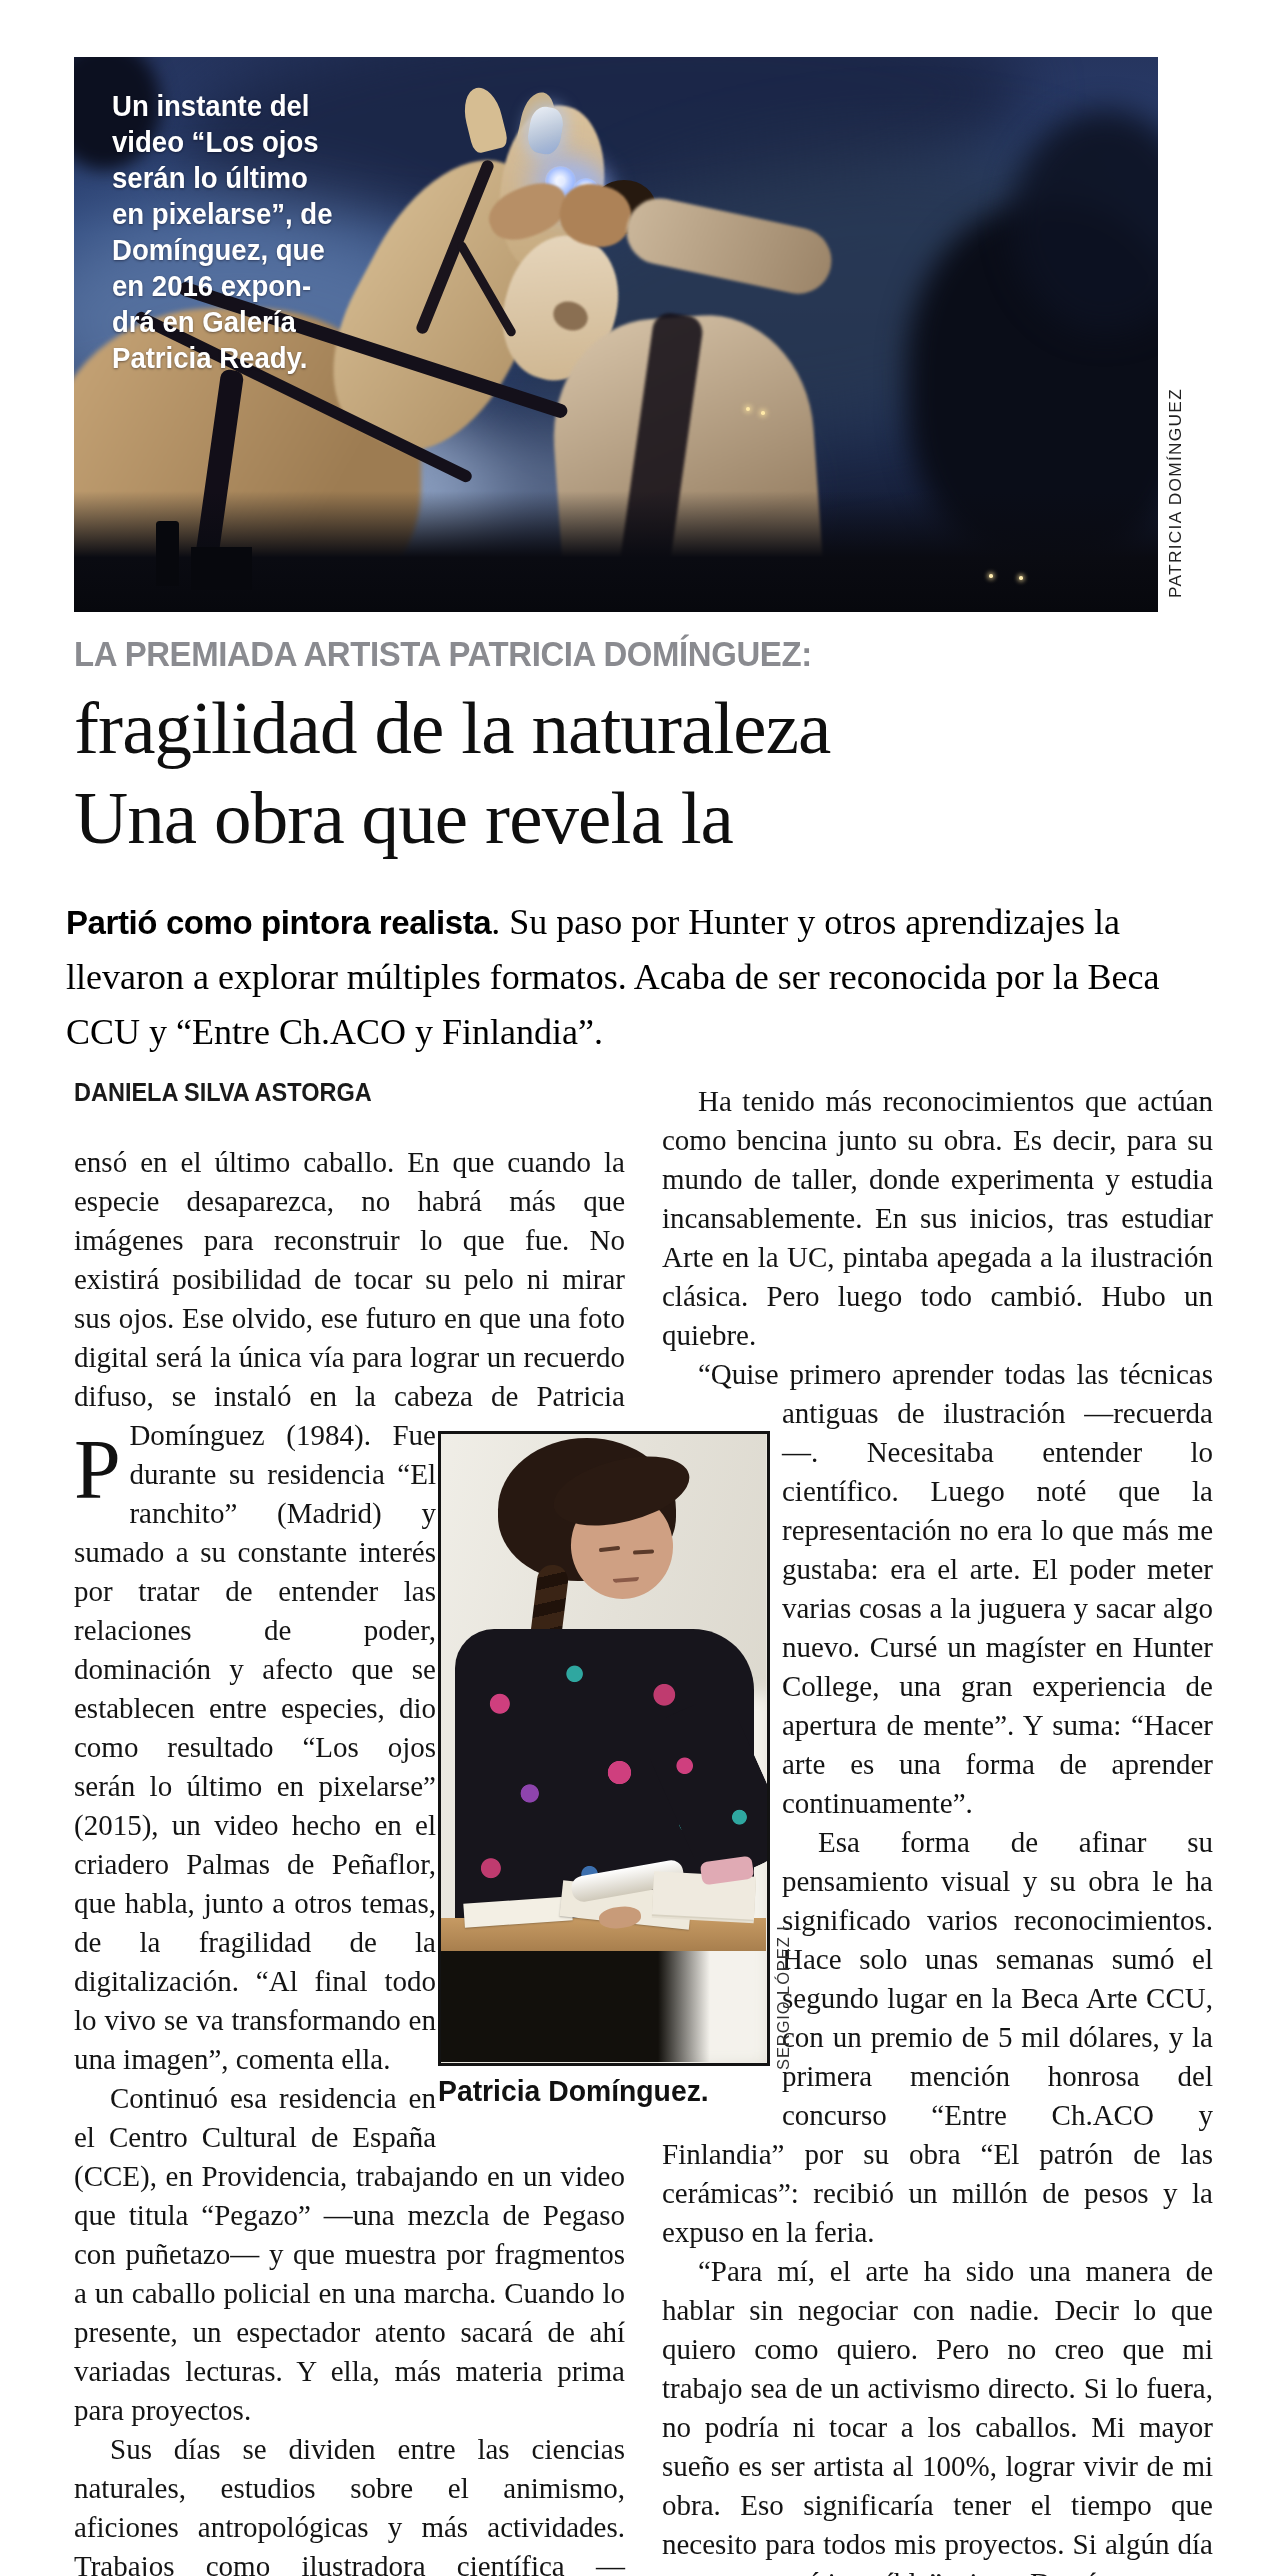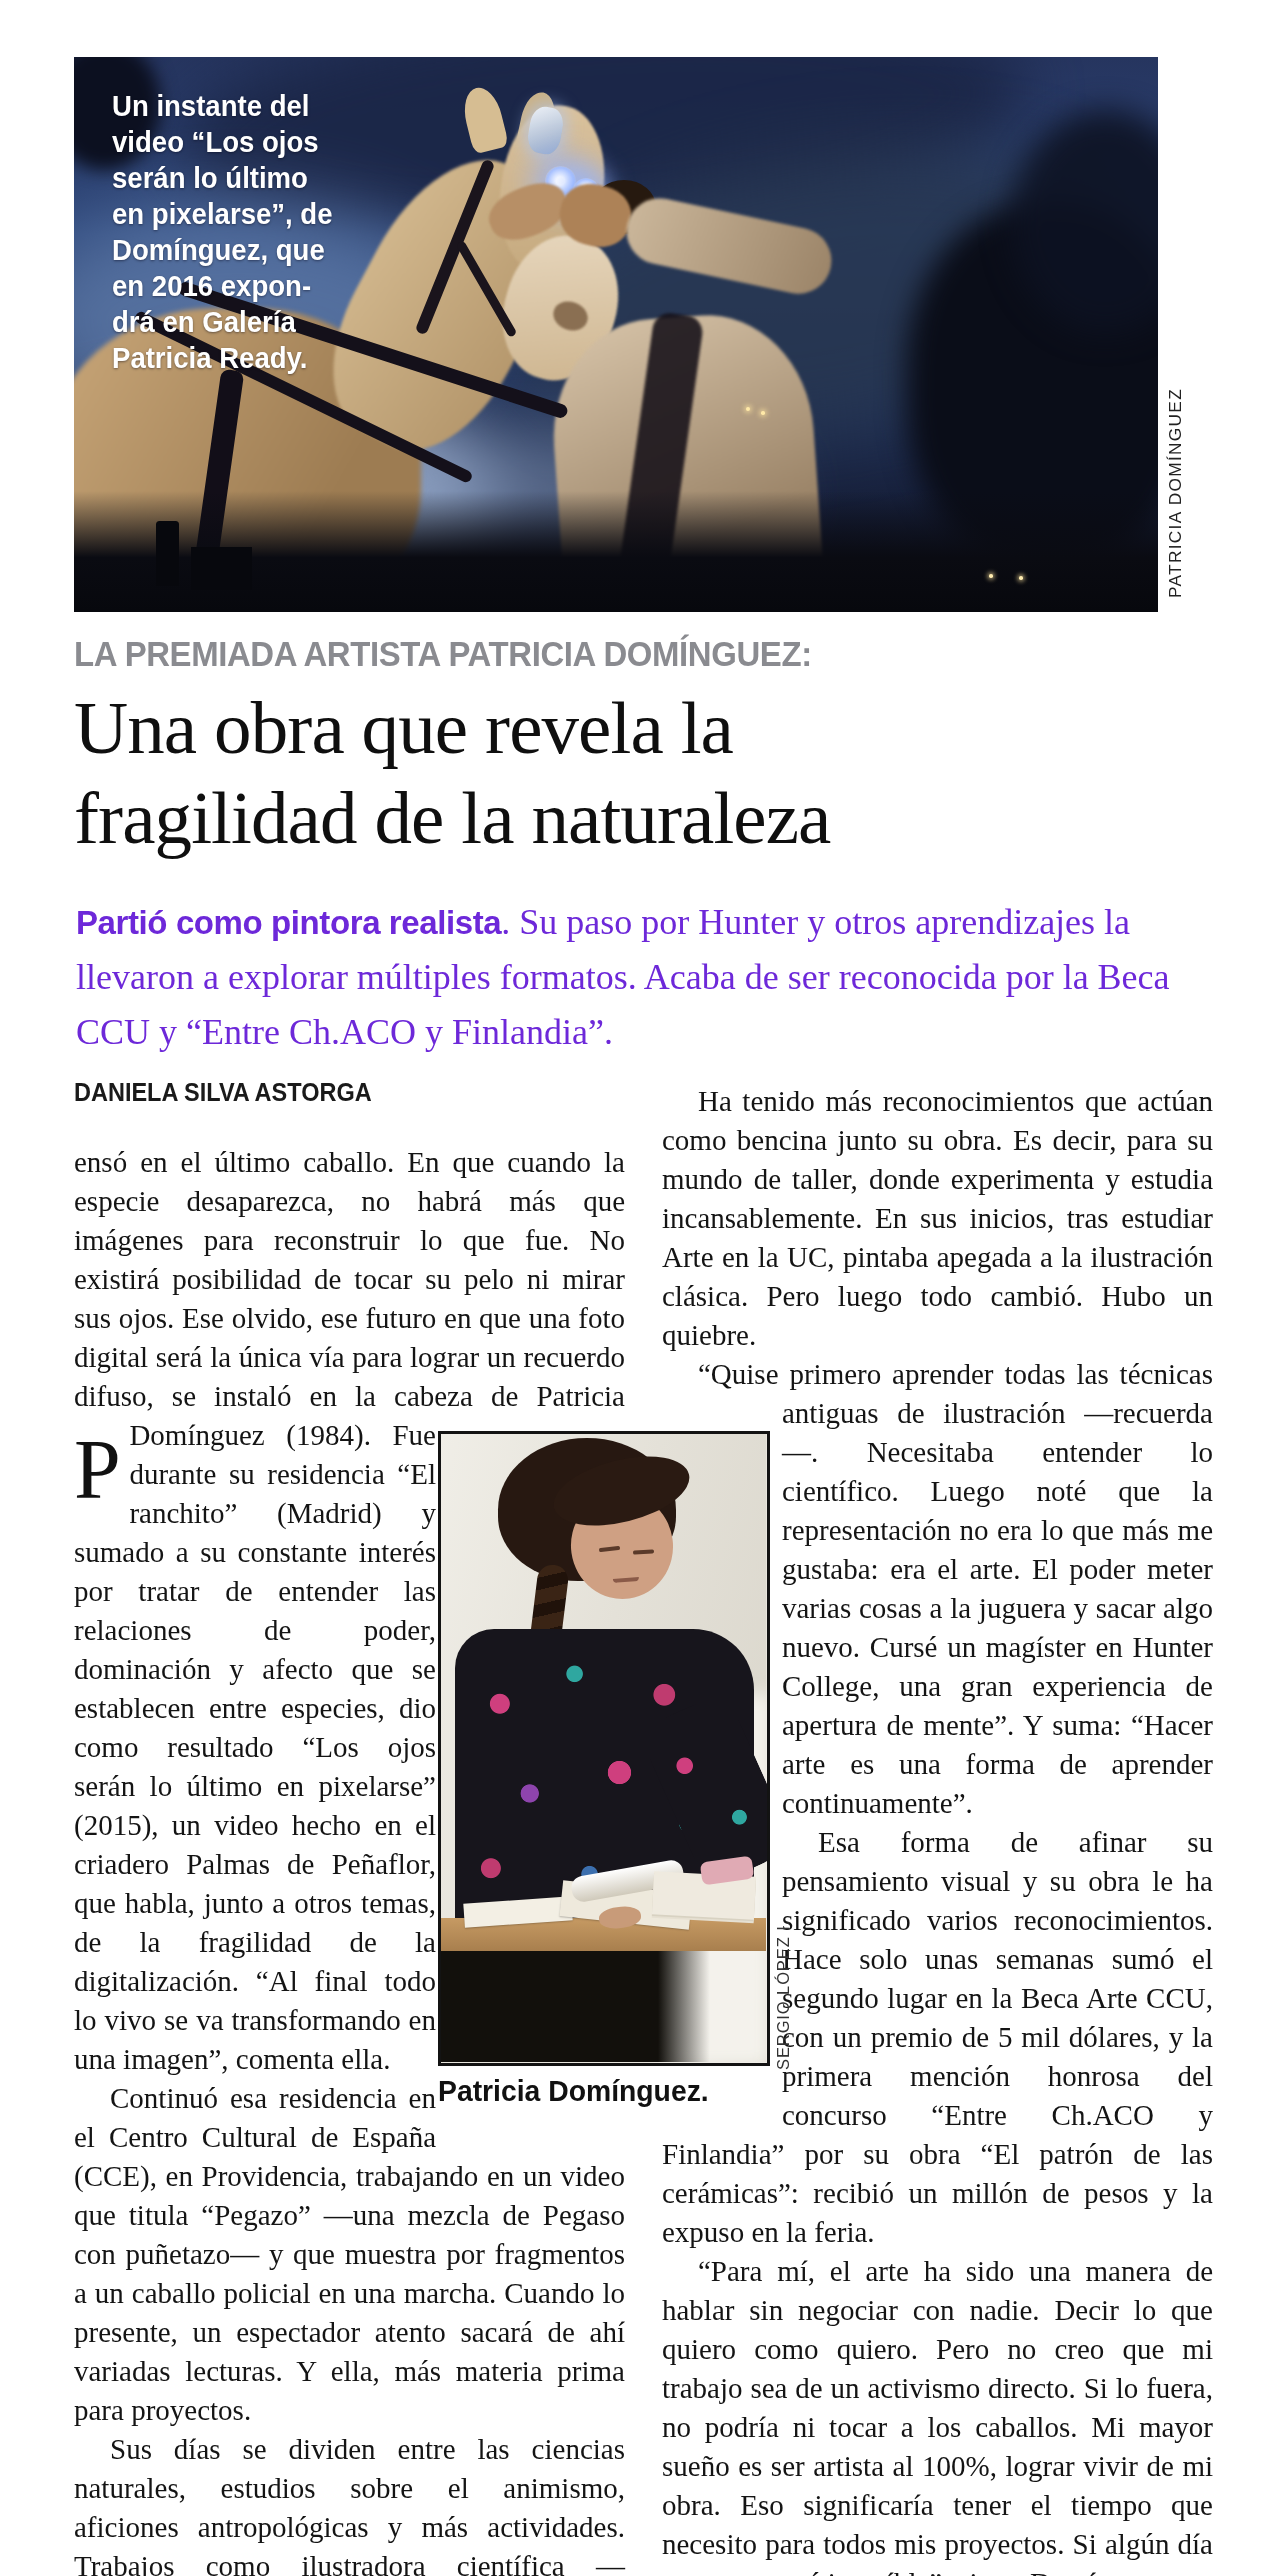--- a/index.html
+++ b/index.html
@@ -16,21 +16,21 @@
     text-shadow:0 0.9px 2.6px rgba(0,0,20,.45);}
   .vcredit{position:absolute;font-family:"Liberation Sans", sans-serif;font-size:17.3px;
     letter-spacing:1.3px;color:#222;white-space:nowrap;transform:rotate(-90deg);
     transform-origin:0 0;transform:rotate(-90deg) scaleY(.95);}
 
   
   .kicker{left:74px;top:634px;font-family:"Liberation Sans", sans-serif;font-weight:bold;
     font-size:35px;color:#8a8b90;letter-spacing:-0.4px;transform:scaleX(.94);transform-origin:left top;}
   .headline{left:74px;top:683px;width:1153px;font-size:75px;line-height:90px;color:#0f0f0f;
     letter-spacing:-0.9px;}
-  .lede{left:76px;top:895px;width:1140px;font-size:36px;line-height:55px;color:#6d28d9;text-align:left;}
+  .lede{left:66px;top:895px;width:1140px;font-size:36px;line-height:55px;color:#000000;text-align:left;}
   .lede b{font-family:"Liberation Sans", sans-serif;font-size:33px;letter-spacing:-0.4px;}
   .byline{left:74px;top:1078px;font-family:"Liberation Sans", sans-serif;font-weight:bold;
     font-size:25px;color:#1a1a1a;transform:scaleX(.94);transform-origin:left top;}
 
   
   .col{position:absolute;font-size:29px;line-height:39px;text-align:justify;color:#141414;}
   .col p{margin:0;}
   .col p.ind{text-indent:36px;}
   .dropcap{float:left;font-size:84px;line-height:69px;padding:3.5px 8.7px 0 0;color:#111;}
   .fspacer{background:transparent;}
@@ -101,22 +101,22 @@
 en pixelarse”, de
 Domínguez, que
 en 2016 expon-
 drá en Galería
 Patricia Ready.</div>
   </div>
   <div class="vcredit" style="left:1166px;top:598px;">PATRICIA DOMÍNGUEZ</div>
 
   <div class="abs kicker">LA PREMIADA ARTISTA PATRICIA DOMÍNGUEZ:</div>
   <div class="abs headline">
+    <div>fragilidad de la naturaleza</div>
     <div>Una obra que revela la</div>
-    <div>fragilidad de la naturaleza</div>
   </div>
   <div class="abs lede"><b>Partió como pintora realista</b><span>. Su paso por Hunter y otros aprendizajes la llevaron a explorar múltiples formatos. Acaba de ser reconocida por la Beca CCU y “Entre Ch.ACO y Finlandia”.</span></div>
   <div class="abs byline">DANIELA SILVA ASTORGA</div>
 
   <div class="col" style="left:74px;top:1143px;width:551px;height:1354px;">
     <div class="fspacer" style="float:right;width:0;height:288px;"></div>
     <div class="fspacer" style="float:right;clear:right;width:189px;height:704px;"></div>
     <p><span class="dropcap">P</span><span>ensó en el último caballo. En que cuando la especie desaparezca, no habrá más que imágenes para reconstruir lo que fue. No existirá posibilidad de tocar su pelo ni mirar sus ojos. Ese olvido, ese futuro en que una foto digital será la única vía para lograr un recuerdo difuso, se instaló en la cabeza de Patricia Domínguez (1984). Fue durante su residencia “El ranchito” (Madrid) y sumado a su constante interés por tratar de entender las relaciones de poder, dominación y afecto que se establecen entre especies, dio como resultado “Los ojos serán lo último en pixelarse” (2015), un video hecho en el criadero Palmas de Peñaflor, que habla, junto a otros temas, de la fragilidad de la digitalización. “Al final todo lo vivo se va transformando en una imagen”, comenta ella.</span></p>
     <p class="ind">Continuó esa residencia en el Centro Cultural de España (CCE), en Providencia, trabajando en un video que titula “Pegazo” —una mezcla de Pegaso con puñetazo— y que muestra por fragmentos a un caballo policial en una marcha. Cuando lo presente, un espectador atento sacará de ahí variadas lecturas. Y ella, más materia prima para proyectos.</p>
     <p class="ind">Sus días se dividen entre las ciencias naturales, estudios sobre el animismo, aficiones antropológicas y más actividades. Trabajos como ilustradora científica —completó su formación, entre otros puntos, en el Jardín Botánico de Nueva York—, como curadora debutante, y miembro de muestras colectivas, como #DepresionesInter-</p>

